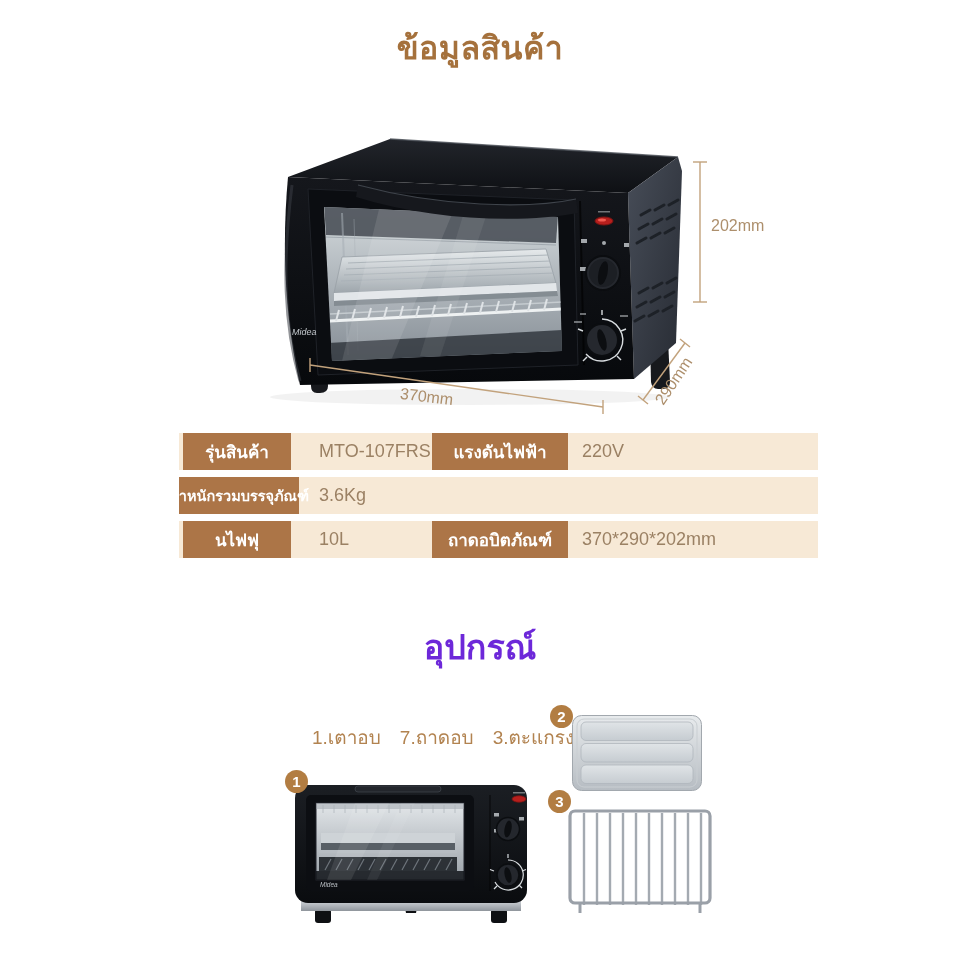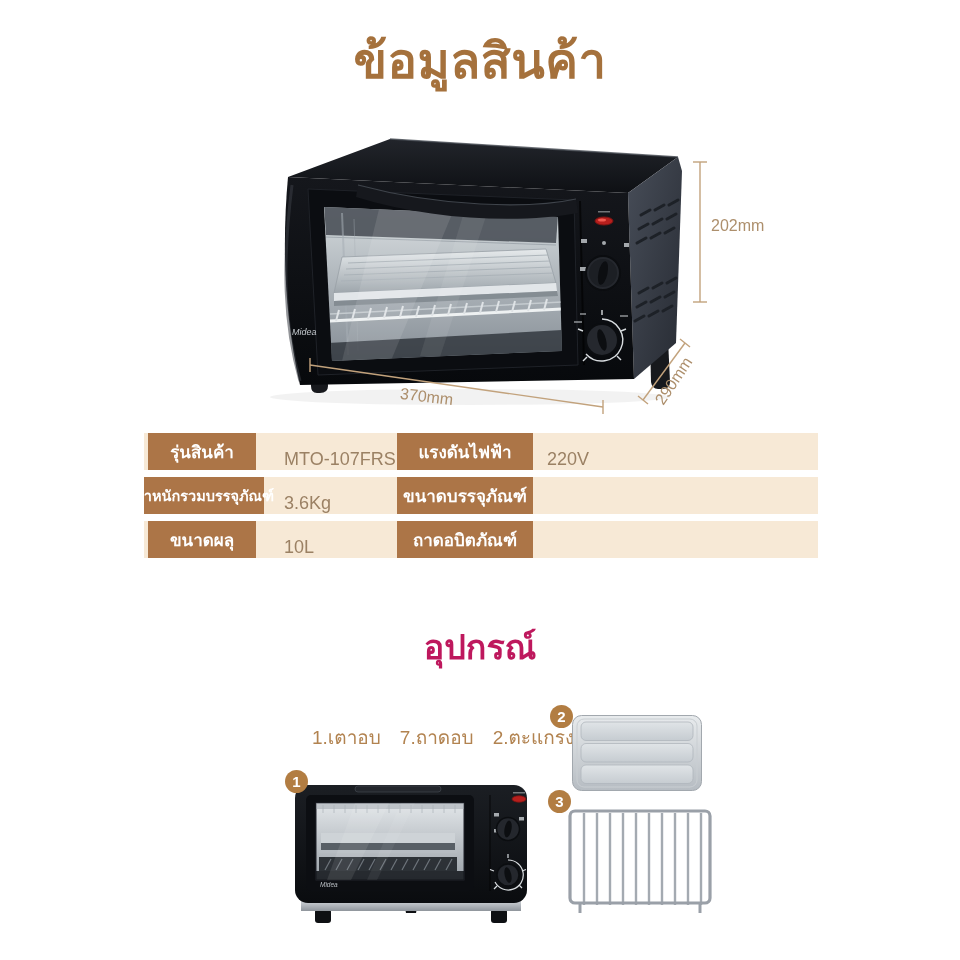--- a/index.html
+++ b/index.html
@@ -1,46 +1,46 @@
 <!DOCTYPE html>
 <html><head>
 <meta charset="utf-8">
 <style>
   html,body{margin:0;padding:0;background:#ffffff;}
   .page{position:relative;width:960px;height:960px;background:#ffffff;
         font-family:"Liberation Sans",sans-serif;overflow:hidden;}
 
   .page-title{position:absolute;top:22px;left:0;width:100%;text-align:center;
-      font-size:49px;font-weight:700;color:#a5713c;letter-spacing:.5px;}
+      font-size:32px;font-weight:700;color:#a5713c;letter-spacing:.5px;}
 
   
   .figure{position:absolute;left:230px;top:125px;width:540px;height:300px;}
   .figure svg{position:absolute;left:0;top:0;}
   .dim{position:absolute;font-size:16px;color:#ad8f6c;white-space:nowrap;}
   .dim-h{left:481px;top:92px;}
   .dim-w{left:170px;top:263px;transform:rotate(7deg);}
   .dim-d{left:412px;top:247px;width:64px;text-align:center;transform:rotate(-56deg);}
 
   
   .spec-table{position:absolute;left:144px;top:433px;width:674px;}
-  .spec-row{position:relative;height:37px;margin-bottom:7px;background:#f7e9d6;}
+  .spec-row{position:relative;height:37px;margin-bottom:7px;background:#f7e9d6;margin-left:35px;}
   .lbl{position:absolute;top:0;height:37px;background:#ac7547;color:#ffffff;
        font-size:17px;font-weight:700;display:flex;align-items:center;
        justify-content:center;white-space:nowrap;}
   .lbl.c1{left:4px;width:108px;}
   .lbl.c1.wide{left:0;width:120px;font-size:14.5px;}
   .lbl.c2{left:253px;width:136px;}
-  .val{position:absolute;top:8px;height:37px;display:flex;align-items:center;
+  .val{position:absolute;top:0;height:37px;display:flex;align-items:center;
        font-size:18px;color:#9b8164;white-space:nowrap;}
   .val.c1{left:140px;}
   .val.c2{left:403px;}
 
   
   .acc-title{position:absolute;top:620px;left:0;width:100%;text-align:center;
-      font-size:34px;font-weight:700;color:#be185d;}
+      font-size:34px;font-weight:700;color:#6d28d9;}
   .legend{position:absolute;left:312px;top:722px;display:flex;gap:19px;
       font-size:19px;color:#b28350;}
   .legend span{white-space:nowrap;text-align:right;}
   .badge{position:absolute;width:23px;height:23px;border-radius:50%;
       background:#b27d42;color:#ffffff;font-size:15px;font-weight:700;
       display:flex;align-items:center;justify-content:center;z-index:5;}
   .badge-1{left:285px;top:770px;}
   .badge-2{left:550px;top:705px;}
   .badge-3{left:548px;top:790px;}
   .acc-img{position:absolute;}
@@ -221,35 +221,35 @@
   <div class="spec-table">
     <div class="spec-row">
       <div class="lbl c1">รุ่นสินค้า</div>
       <div class="val c1">MTO-107FRS</div>
       <div class="lbl c2">แรงดันไฟฟ้า</div>
       <div class="val c2">220V</div>
     </div>
     <div class="spec-row">
       <div class="lbl c1 wide">น้ำหนักรวมบรรจุภัณฑ์</div>
       <div class="val c1">3.6Kg</div>
-      <div class="lbl c2">ขนาดบรรจุภัณฑ์</div>
     </div>
     <div class="spec-row">
-      <div class="lbl c1">ขนาดผลุ</div>
+      <div class="lbl c1">นไฟฟุ</div>
       <div class="val c1">10L</div>
       <div class="lbl c2">ถาดอบิตภัณฑ์</div>
+      <div class="val c2">370*290*202mm</div>
     </div>
   </div>
 
   <div class="acc-title">อุปกรณ์</div>
 
   <div class="legend">
     <span>1.เตาอบ</span>
     <span>7.ถาดอบ</span>
-    <span>2.ตะแกรง</span>
+    <span>3.ตะแกรง</span>
   </div>
 
   <div class="badge badge-1">1</div>
   <div class="badge badge-2">2</div>
   <div class="badge badge-3">3</div>
 
   <div class="acc-img oven-front">
     <svg width="240" height="152" viewBox="0 0 240 152">
       <defs>
         <linearGradient id="gBody2" x1="0" y1="0" x2="0" y2="1">

